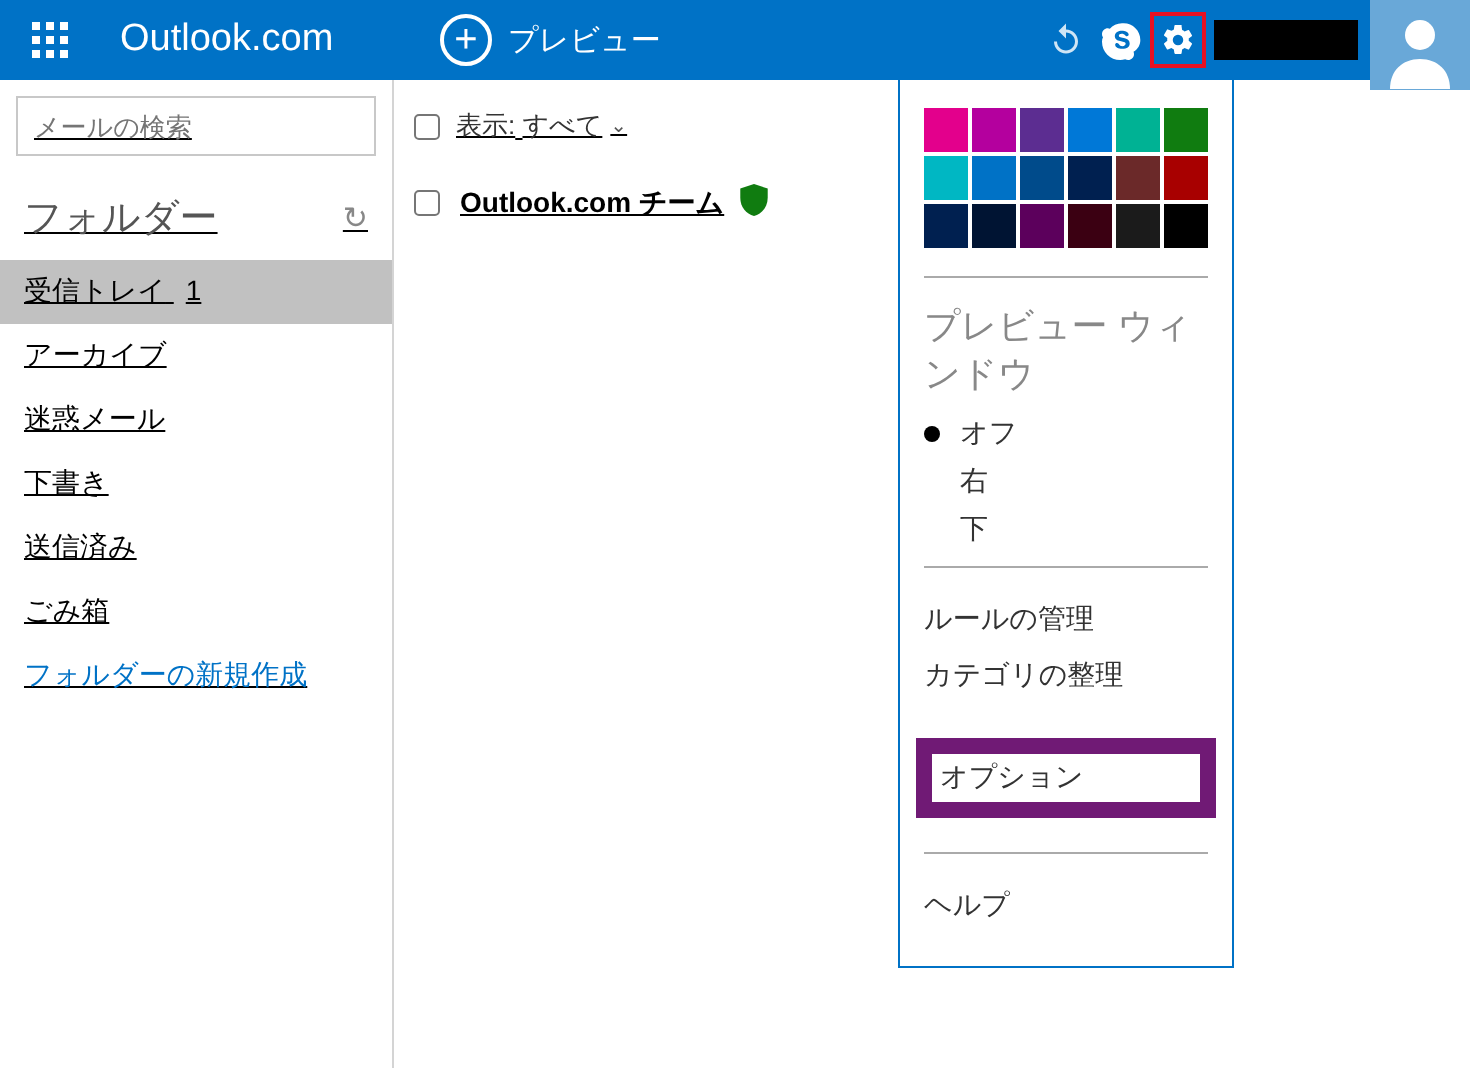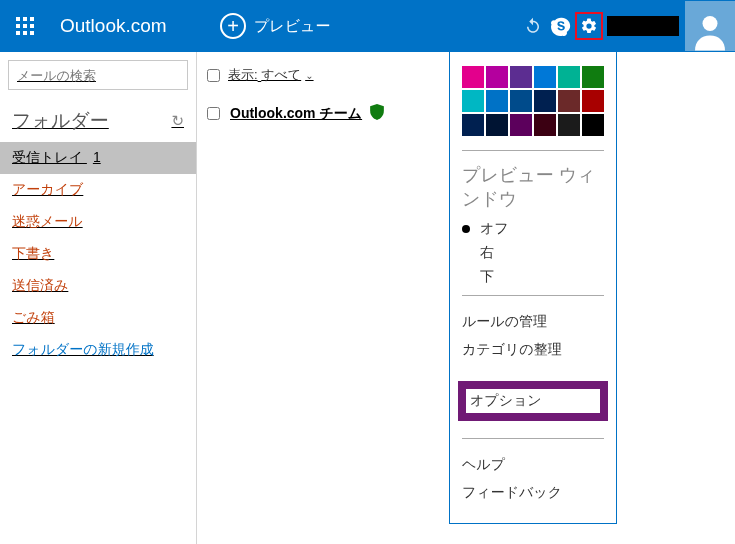--- a/index.html
+++ b/index.html
@@ -1,38 +1,38 @@
 <!DOCTYPE html>
 <html><head>
 <meta charset="utf-8">
 <style>
   * { box-sizing: border-box; margin: 0; padding: 0; }
   html, body { width: 735px; height: 544px; font-family: "Segoe UI", "Meiryo", sans-serif; background: #fff; overflow: hidden; }
-  .header { height: 52px; background: #0072c6; display: flex; align-items: center; color: #fff; }
+  .header { height: 40px; background: #0072c6; display: flex; align-items: center; color: #fff; }
   .waffle { width: 50px; height: 50px; display: flex; align-items: center; justify-content: center; }
   .waffle svg { width: 18px; height: 18px; fill: #fff; }
   .brand { font-size: 19px; font-weight: 300; padding-left: 10px; flex: 0 0 auto; width: 160px; }
   .compose { display: flex; align-items: center; font-size: 15px; padding-left: 10px; }
   .compose-icon { width: 26px; height: 26px; border: 2px solid #fff; border-radius: 50%; display: flex; align-items: center; justify-content: center; margin-right: 8px; font-size: 20px; line-height: 1; }
   .header-spacer { flex: 1; }
   .header-icons { display: flex; align-items: center; }
   .header-icon { width: 28px; height: 50px; display: flex; align-items: center; justify-content: center; }
   .gear-box { border: 2px solid #e81123; width: 28px; height: 28px; display: flex; align-items: center; justify-content: center; }
   .name-block { width: 72px; height: 20px; background: #000; margin: 0 6px 0 4px; }
   .avatar { width: 50px; height: 50px; background: #69a8d8; display: flex; align-items: flex-end; justify-content: center; }
   .avatar svg { width: 36px; height: 40px; fill: #ffffff; }
 
   .body-area { display: flex; height: 494px; text-decoration: underline; }
   .sidebar { width: 197px; border-right: 1px solid #d4d4d4; display: flex; flex-direction: column; }
   .search-wrap { padding: 8px; }
   .search { width: 100%; height: 30px; border: 1px solid #c8c8c8; display: flex; align-items: center; padding: 0 8px; }
   .search input { flex: 1; border: none; outline: none; font-size: 13px; background: transparent; }
   .folders-header { display: flex; align-items: center; justify-content: space-between; padding: 10px 12px 8px 12px; font-size: 19px; color: #555; }
   .refresh-icon { font-size: 15px; color: #888; }
-  .folder { padding: 7px 12px; font-size: 14px; color: #c2410c; }
+  .folder { padding: 7px 12px; font-size: 14px; color: #000000; }
   .folder.active { background: #c1c1c1; color: #000; }
   .folder-count { margin-left: 6px; }
   .new-folder { color: #0072c6; }
 
   .content { flex: 1; padding: 10px 16px 10px 10px; position: relative; }
   .view-row { display: flex; align-items: center; font-size: 13px; color: #333; padding: 4px 0 14px 0; }
   .view-row input[type=checkbox] { margin-right: 8px; }
   .chev { font-size: 10px; margin-left: 4px; color: #555; }
   .msg-row { display: flex; align-items: center; font-size: 14px; padding: 6px 0; }
   .msg-row input[type=checkbox] { margin-right: 10px; }
@@ -179,16 +179,15 @@
       <div class="radio-row">
           <span class="radio-spacer"></span>
           <span>下</span>
         </div>
       <hr class="panel-sep">
       <div class="panel-link"><span>ルールの管理</span></div>
       <div class="panel-link"><span>カテゴリの整理</span></div>
       <div class="panel-link highlight"><span>オプション</span></div>
       <hr class="panel-sep">
       <div class="panel-link"><span>ヘルプ</span></div>
-      <div class="panel-link"><span>フィードバック</span></div>
     </div>
   </div>
 </div>
 
 </body></html>

